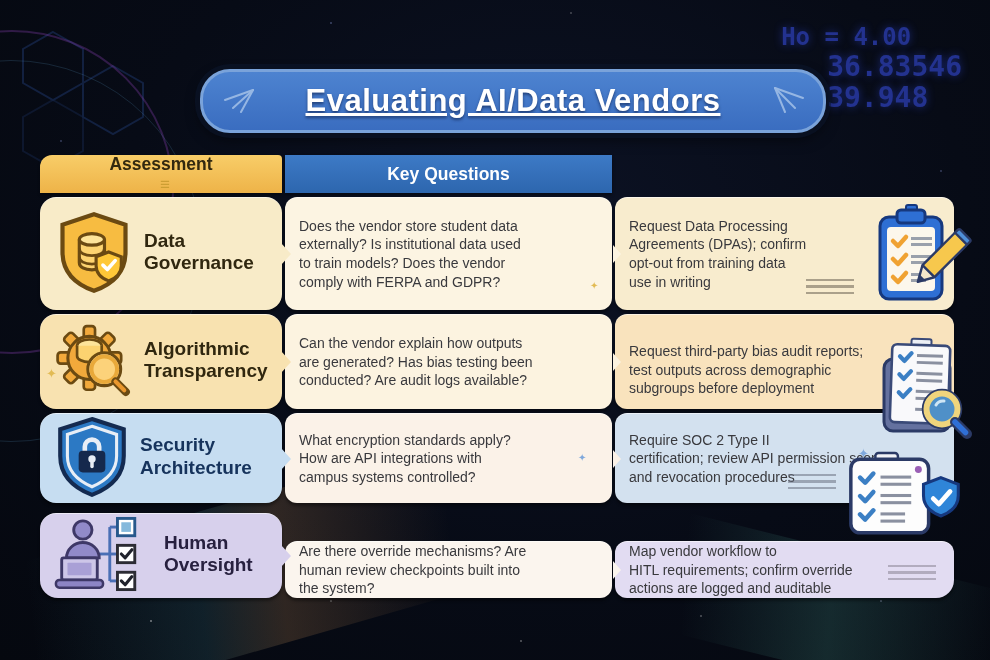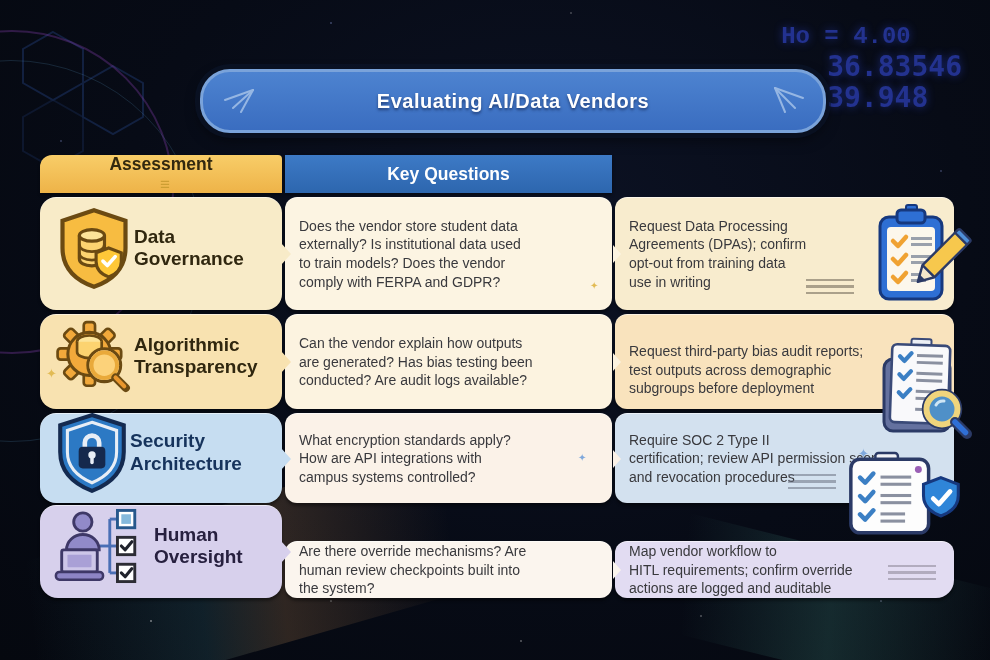--- a/index.html
+++ b/index.html
@@ -20,37 +20,37 @@
     background:linear-gradient(80deg,transparent 20%,rgba(90,190,170,.18) 50%,transparent 85%);}
   .stars{position:absolute;left:0;top:0;width:2px;height:2px;border-radius:50%;background:rgba(255,255,255,.0);
     box-shadow:150px 620px rgba(255,255,255,.45),330px 600px rgba(255,255,255,.3),
       520px 640px rgba(255,255,255,.35),700px 615px rgba(255,255,255,.3),
       880px 600px rgba(200,215,255,.35),60px 140px rgba(160,180,255,.3),
       940px 170px rgba(160,180,255,.3),330px 22px rgba(160,180,255,.35),
       570px 12px rgba(255,255,255,.25),90px 580px rgba(255,255,255,.3);}
   .bg-numbers{position:absolute;right:28px;top:24px;z-index:1;text-align:left;
     font-family:"DejaVu Sans Mono", monospace;font-weight:bold;color:#2a3cae;
     text-shadow:0 0 8px rgba(40,60,180,.8);opacity:.8;line-height:1.12;}
-  .bg-numbers .n1{font-size:24px;margin-left:-46px;font-family:Liberation Mono, monospace;}
+  .bg-numbers .n1{font-size:24px;margin-left:-46px;}
   .bg-numbers .n2{font-size:28px;}
   .bg-numbers .n3{font-size:28px;}
 
   
   .logo{position:absolute;right:22px;top:12px;z-index:6;display:flex;align-items:flex-start;}
   .logo .txt{font-size:31px;font-weight:bold;letter-spacing:2px;color:#e6e8ee;
     text-shadow:0 1px 2px rgba(0,0,0,.8);}
   .logo svg{margin-left:-14px;margin-top:-4px;}
 
   
   .banner{position:absolute;left:200px;top:69px;width:620px;height:58px;z-index:5;
     background:linear-gradient(#4d83d0,#3a6dc0);border:3px solid #7aa3da;border-radius:30px;
     box-shadow:0 0 0 5px rgba(12,22,44,.6), 0 6px 14px rgba(0,0,0,.55);
     display:flex;align-items:center;justify-content:center;}
-  .banner h1{margin:0;font-size:20px;color:#ffffff;letter-spacing:.5px;
-    text-shadow:0 2px 3px rgba(22,44,92,.75);}
+  .banner h1{margin:0;font-size:31px;color:#ffffff;letter-spacing:.5px;
+    text-shadow:0 2px 3px rgba(22,44,92,.75);text-decoration:underline;}
   .doodle{position:absolute;opacity:.8;}
   .doodle.left{left:16px;top:12px;}
   .doodle.right{right:14px;top:10px;}
 
   
   .table{position:absolute;left:40px;top:155px;width:920px;z-index:4;display:flex;flex-direction:column;gap:4px;}
   .thead{display:flex;height:38px;}
   .th{display:flex;align-items:center;justify-content:center;font-weight:bold;font-size:17.5px;}
   .th-assess{width:242px;margin-right:3px;border-radius:12px 4px 0 0;color:#33290f;
     background:linear-gradient(#f8cd68,#eeb348);box-shadow:0 2px 3px rgba(0,0,0,.4);flex-direction:column;}
@@ -64,22 +64,22 @@
   .r1{height:113px;} .r2{height:95px;} .r3{height:90px;} .r4{height:91px;align-items:flex-end;}
   .row-gov{--lbg:#f8ebc8;--mbg:#fcf4e2;--rbg:#f8ecce;--lab:#30270f;}
   .row-alg{--lbg:#f8e2b0;--mbg:#fcf3e0;--rbg:#f9e3bd;--lab:#30270f;}
   .row-sec{--lbg:#c6ddf1;--mbg:#fbf2e8;--rbg:#d3e1ef;--lab:#16335c;}
   .row-hum{--lbg:#d7d0ec;--mbg:#fbf5ee;--rbg:#e2dcf2;--lab:#27203f;}
 
   .cell{position:relative;border-top:1px solid rgba(255,255,255,.55);
     box-shadow:0 3px 3px rgba(0,0,0,.38);}
   .cell .tip{position:absolute;right:-9px;top:50%;transform:translateY(-50%);width:0;height:0;
     border-top:11px solid transparent;border-bottom:11px solid transparent;z-index:2;}
-  .cell.left{width:218px;margin-right:3px;padding:0 10px 12px 14px;border-radius:16px;
-    background:var(--lbg);display:flex;align-items:center;gap:0;}
+  .cell.left{width:218px;margin-right:3px;padding:0 10px 4px 14px;border-radius:16px;
+    background:var(--lbg);display:flex;align-items:center;gap:10px;}
   .cell.left .tip{border-left:10px solid var(--lbg);}
   .cell.left .label{font-size:19px;font-weight:bold;line-height:1.16;color:var(--lab);white-space:pre-line;}
   .cell.mid{width:299px;margin-right:3px;padding:0 14px;border-radius:12px;background:var(--mbg);
     display:flex;align-items:center;}
   .cell.mid .tip{border-left:8px solid var(--mbg);border-top-width:9px;border-bottom-width:9px;}
   .cell.right{width:319px;padding:0 6px 0 14px;border-radius:12px;background:var(--rbg);
     display:flex;align-items:center;}
   .r4 .cell.left{border-radius:16px 16px 16px 18px;}
   .r4 .cell.right{border-radius:12px 12px 18px 12px;}
   .cell p{margin:0;font-size:14px;line-height:1.33;color:#39393d;white-space:pre-line;}

